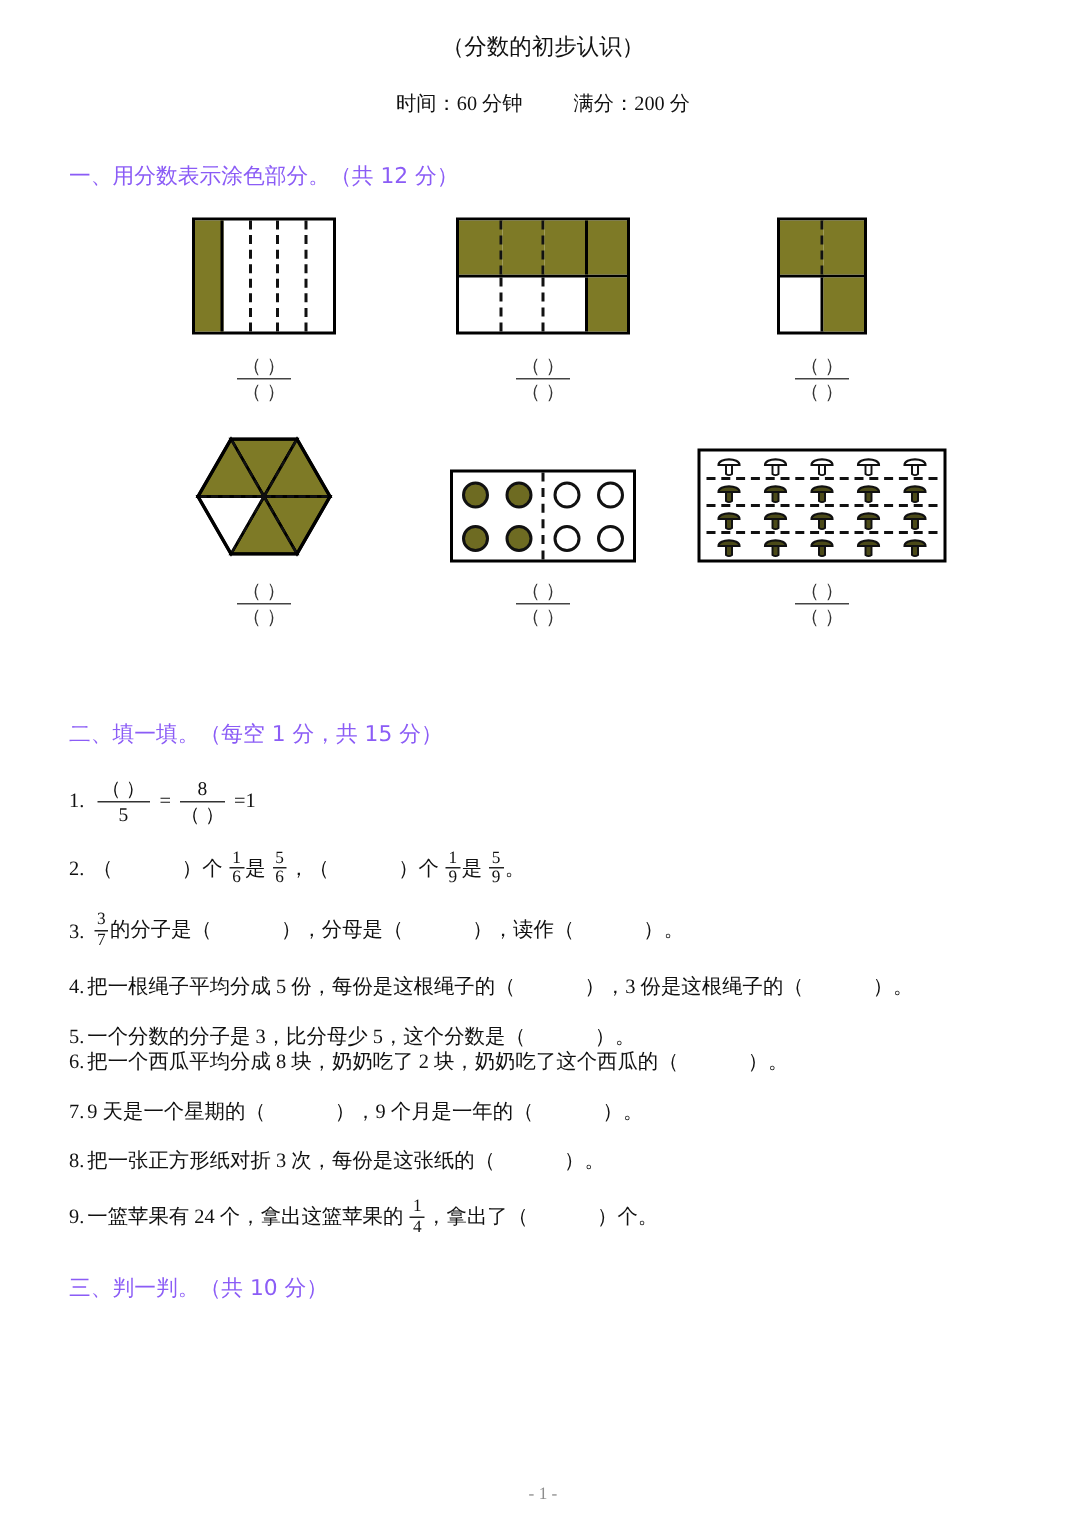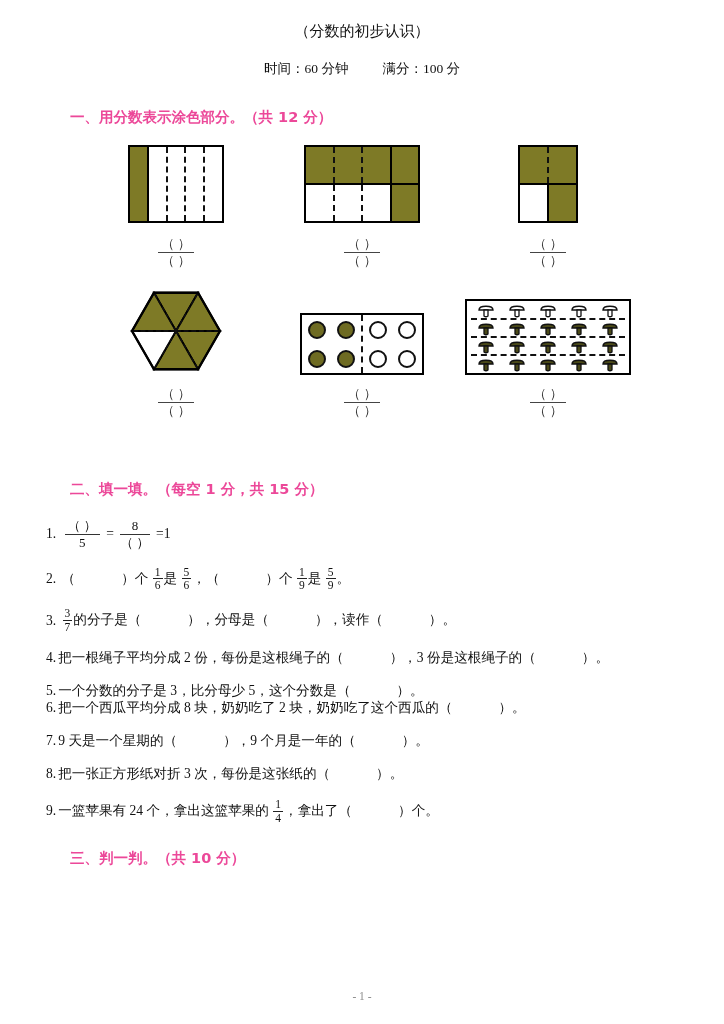--- a/index.html
+++ b/index.html
@@ -47,25 +47,25 @@
     font-size: 13.5px;
     margin: 0;
     padding-top: 19px;
     color: #111;
   }
   .doc-meta .meta-gap { display: inline-block; width: 34px; }
 
   
   .section-heading {
     font-family: "DejaVu Sans", "Liberation Sans", sans-serif;
-    font-weight: bold;
+    font-weight: normal;
     font-size: 14.5px;
-    color: #ec4899;
+    color: #8b5cf6;
     margin: 0;
-    padding-left: 70px;
+    padding-left: 46px;
   }
   #sec1-heading { padding-top: 30px; }
 
   
   .shape-row {
     display: flex;
     justify-content: center;
     align-items: flex-end;
   }
   .shape-cell {
@@ -223,21 +223,21 @@
     color: #8d8d8d;
   }
 </style>
 </head>
 <body>
 
 <div class="page">
 
   <div class="doc-subtitle">（分数的初步认识）</div>
   <div class="doc-meta">
-    <span><span>时间：60 分钟</span></span><span class="meta-gap"></span><span>满分：100 分</span>
+    <span><span>时间：60 分钟</span></span><span class="meta-gap"></span><span>满分：200 分</span>
   </div>
 
   <div class="section-heading" id="sec1-heading">一、用分数表示涂色部分。（共 12 分）</div>
 
   <div class="shape-row" style="margin-top:18px;">
 
     <div class="shape-cell" style="width:186px;">
       <div class="shape-box">
         <div class="fig-strips">
           <div class="strip shaded"></div>
@@ -491,21 +491,21 @@
 
     <div class="q-item" style="margin-bottom:16px;">
       <span class="qn">3.</span>
       <span class="ifrac">
         <span class="n">3</span>
         <span class="d">7</span>
       </span><span>的分子是（</span><span class="blank"></span><span>），分母是（</span><span class="blank"></span><span>），读作（</span><span class="blank"></span><span>）。</span>
     </div>
 
     <div class="q-item" style="margin-bottom:16px;">
-      <span class="qn">4.</span><span>把一根绳子平均分成 2 份，每份是这根绳子的（</span><span class="blank"></span><span>），3 份是这根绳子的（</span><span class="blank"></span><span>）。</span>
+      <span class="qn">4.</span><span>把一根绳子平均分成 5 份，每份是这根绳子的（</span><span class="blank"></span><span>），3 份是这根绳子的（</span><span class="blank"></span><span>）。</span>
     </div>
 
     <div class="q-item" style="">
       <span class="qn">5.</span><span>一个分数的分子是 3，比分母少 5，这个分数是（</span><span class="blank"></span><span>）。</span>
     </div>
 
     <div class="q-item" style="margin-bottom:16px;">
       <span class="qn">6.</span><span>把一个西瓜平均分成 8 块，奶奶吃了 2 块，奶奶吃了这个西瓜的（</span><span class="blank"></span><span>）。</span>
     </div>
 

